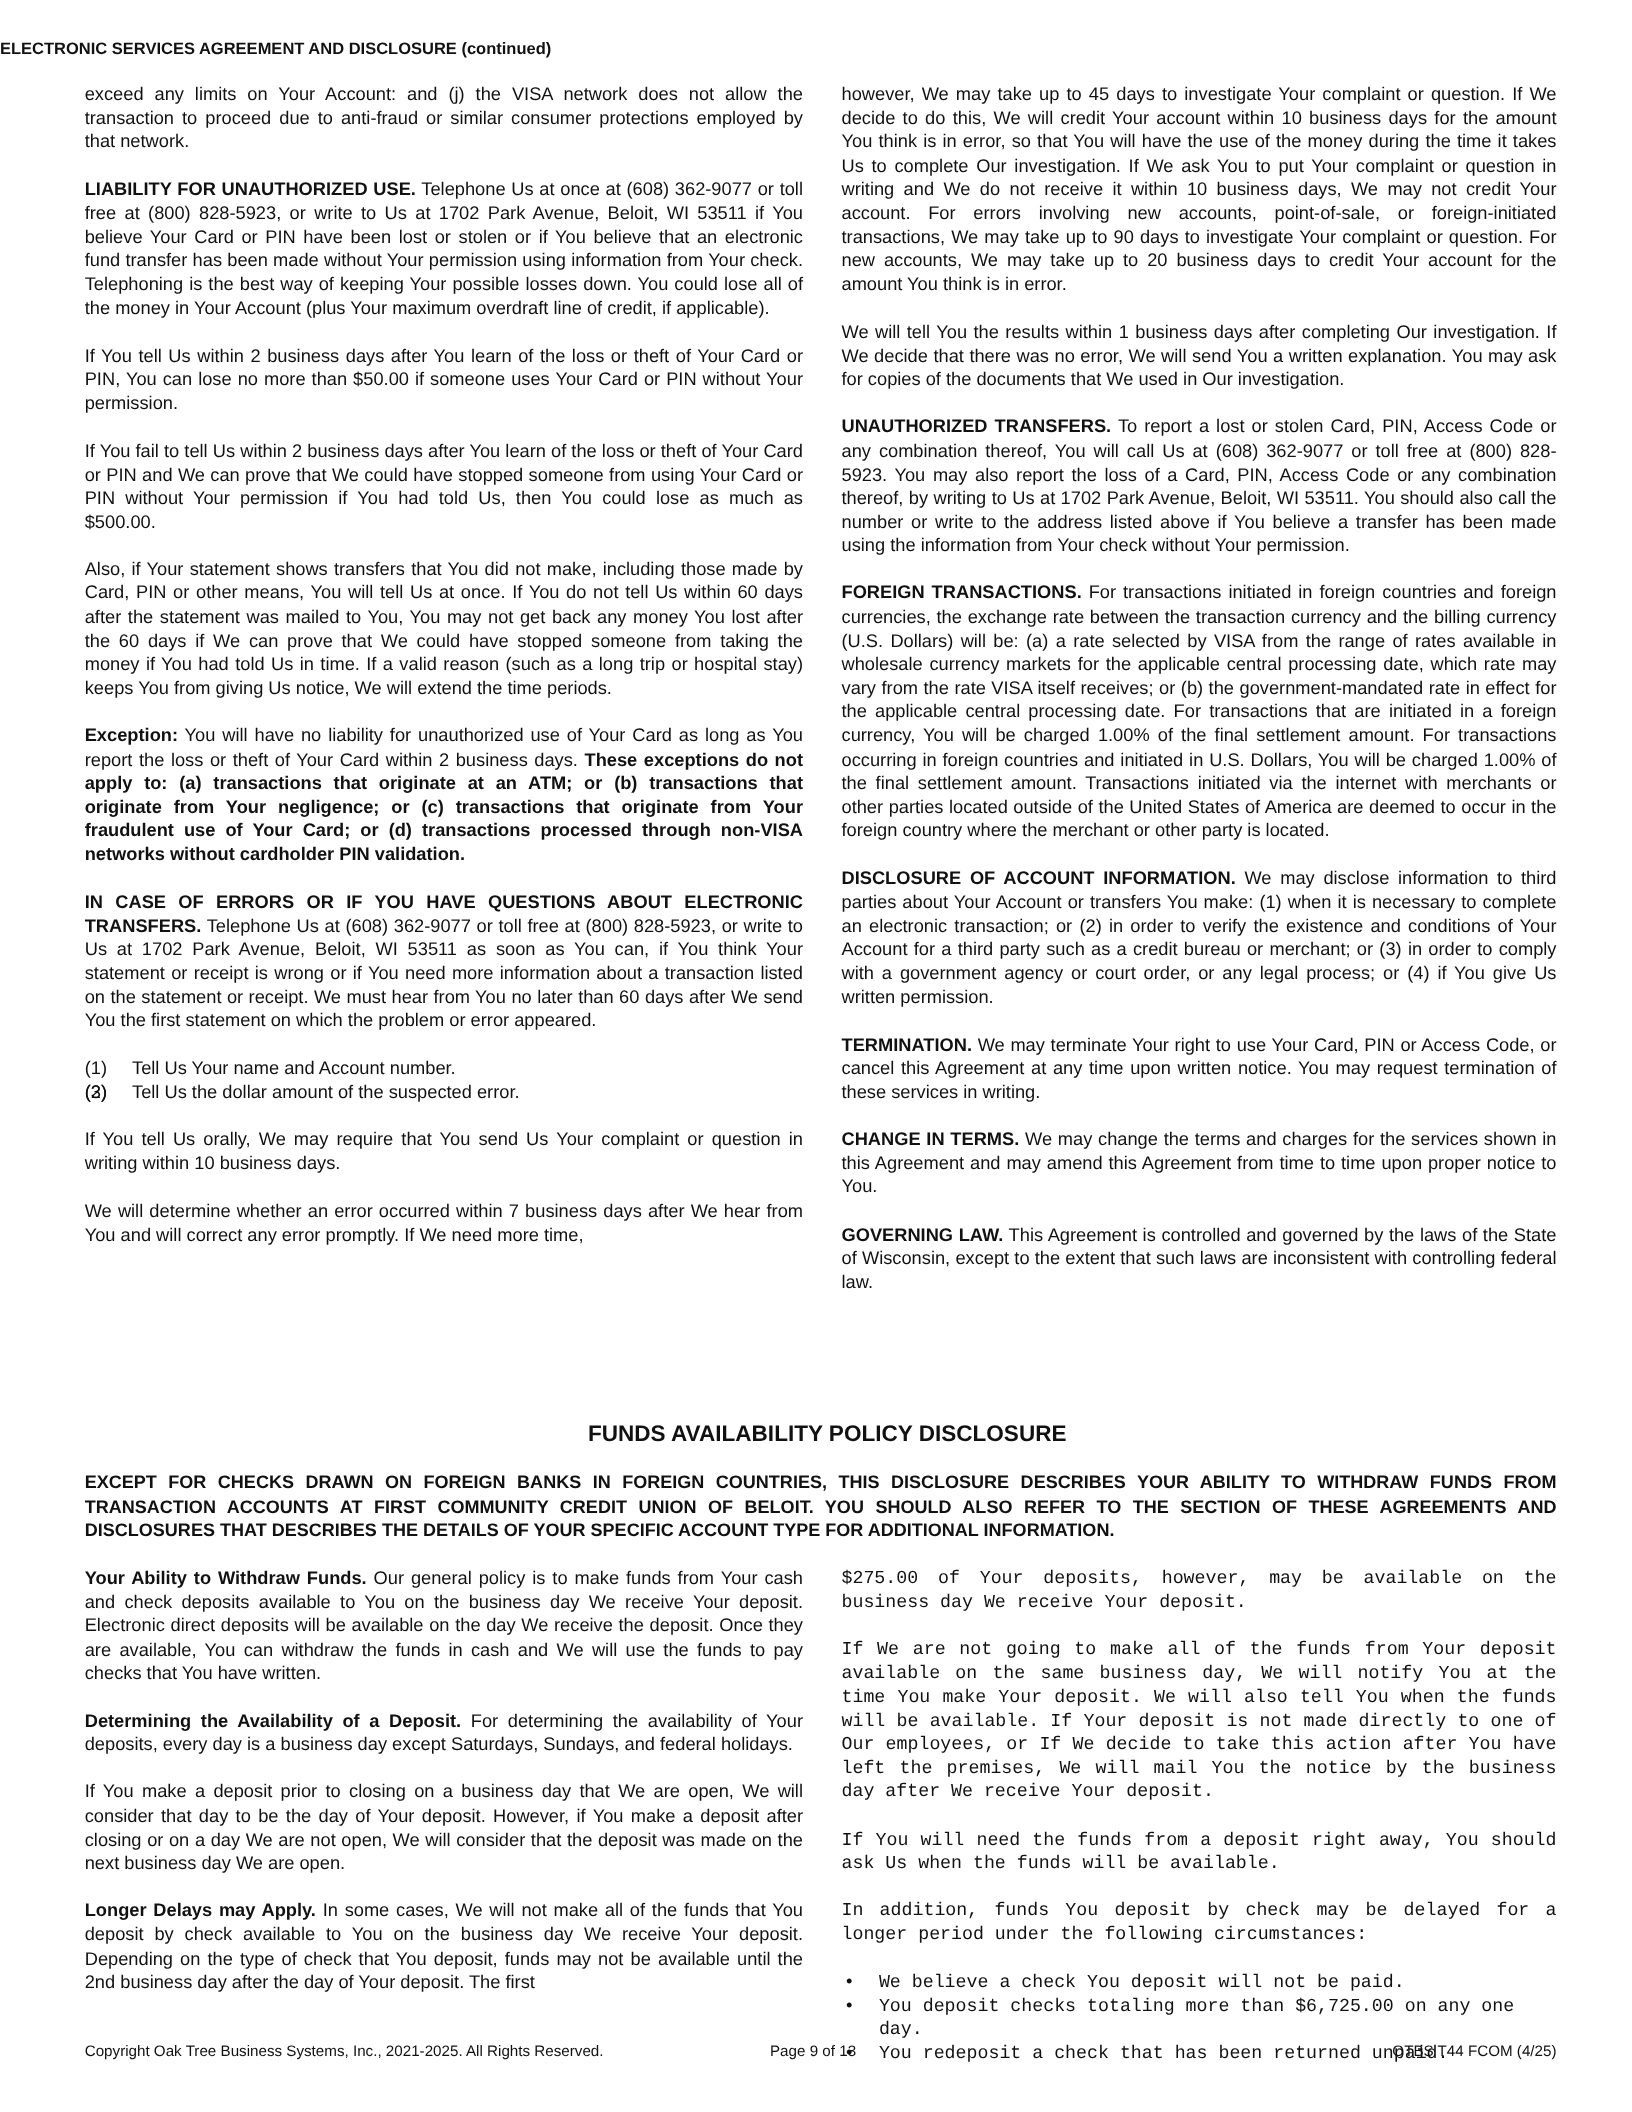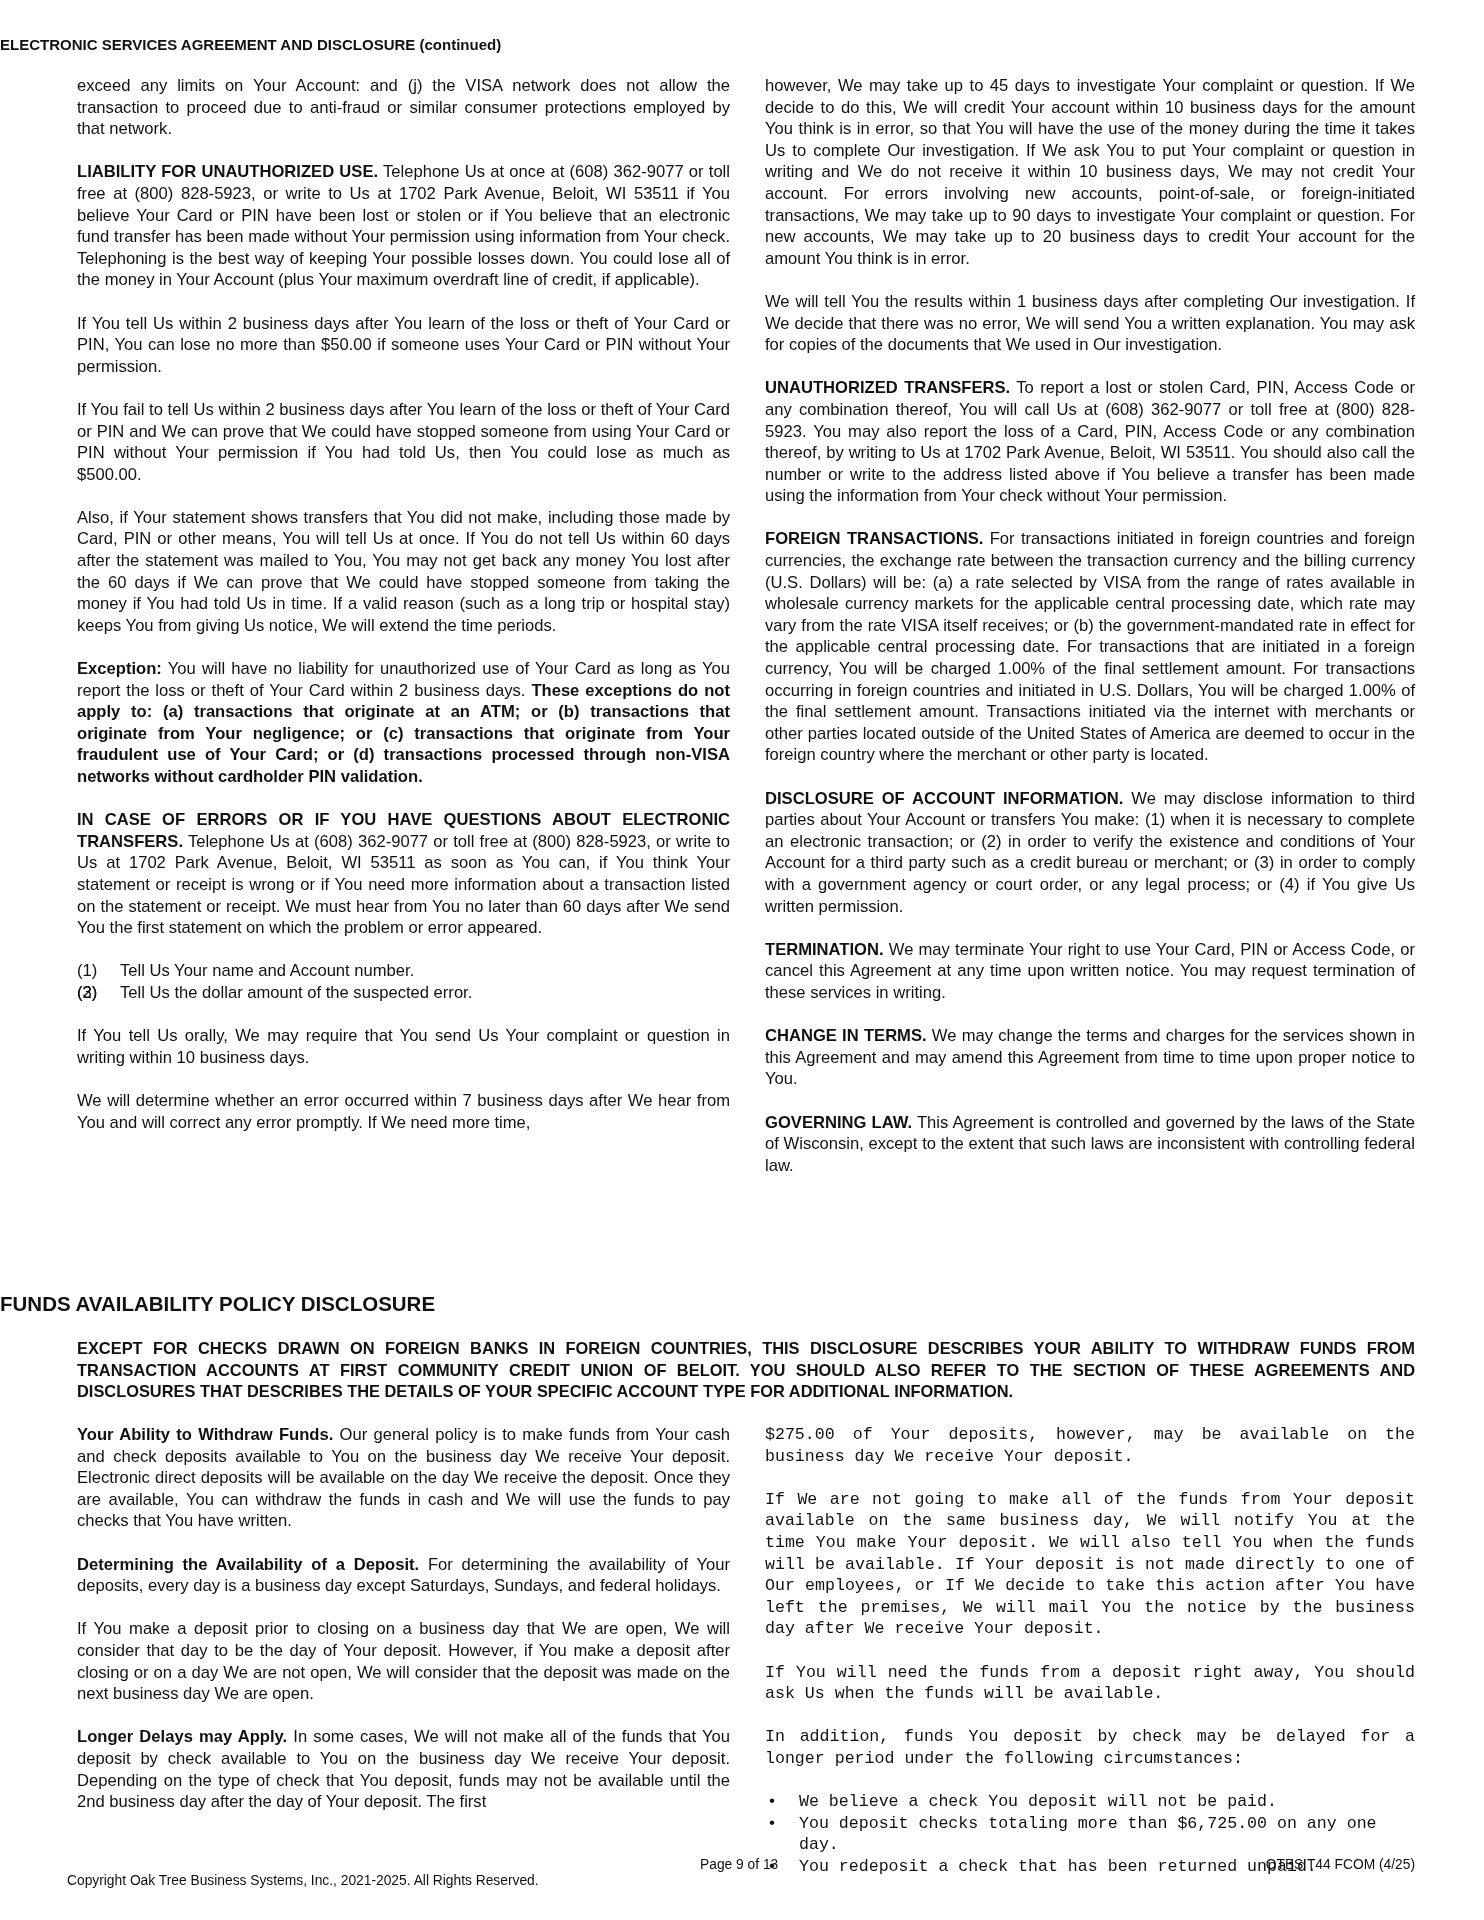--- a/index.html
+++ b/index.html
@@ -23,30 +23,30 @@
   #col-left-2 { left: 77px; top: 1424px; width: 653px; }
   #col-right-2 { left: 765px; top: 1424px; width: 650px; font-family: Liberation Mono, monospace; }
   ol.numlist { list-style: none; margin: 0 0 21.6px 0; padding: 0; }
   ol.numlist li { position: relative; padding-left: 43px; }
   ol.numlist li .num { position: absolute; left: 0; top: 0; }
   ul.bullets { list-style: none; margin: 0; padding: 0; }
   ul.bullets li { position: relative; padding-left: 34px; text-align: left; }
   ul.bullets li .dot { position: absolute; left: 2px; top: 0; }
   .section-title {
     position: absolute; left: 0; right: 0; top: 1292px;
-    text-align: left; font-weight: bold; font-size: 20.5px; line-height: 24px;
+    text-align: center; font-weight: bold; font-size: 20.5px; line-height: 24px; padding-left: 20px;
   }
   .notice {
     position: absolute; left: 77px; top: 1338px; width: 1338px;
     font-weight: bold; font-size: 16.4px; line-height: 21.5px; text-align: justify;
   }
   .footer {
     position: absolute; top: 1856px; font-size: 13.8px; line-height: 18px;
   }
-  #footer-copyright { left: 67px; margin-top: 16px; }
+  #footer-copyright { left: 77px; }
   #footer-page { left: 700px; }
   #footer-form { right: 69px; }
 </style>
 </head>
 <body>
 
 <div class="page-title">ELECTRONIC SERVICES AGREEMENT AND DISCLOSURE (continued)</div>
 
 <div class="col" id="col-left-1">
   <p>exceed any limits on Your Account: and (j) the VISA network does not allow the transaction to proceed due to anti-fraud or similar consumer protections employed by that network.</p>

